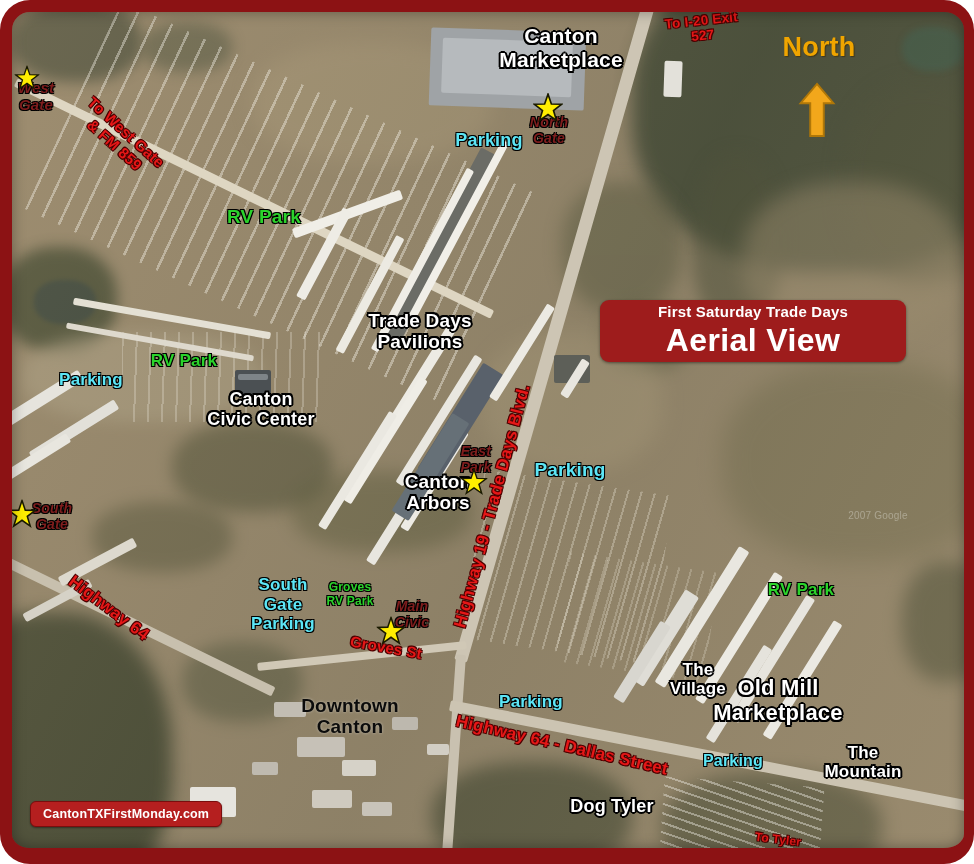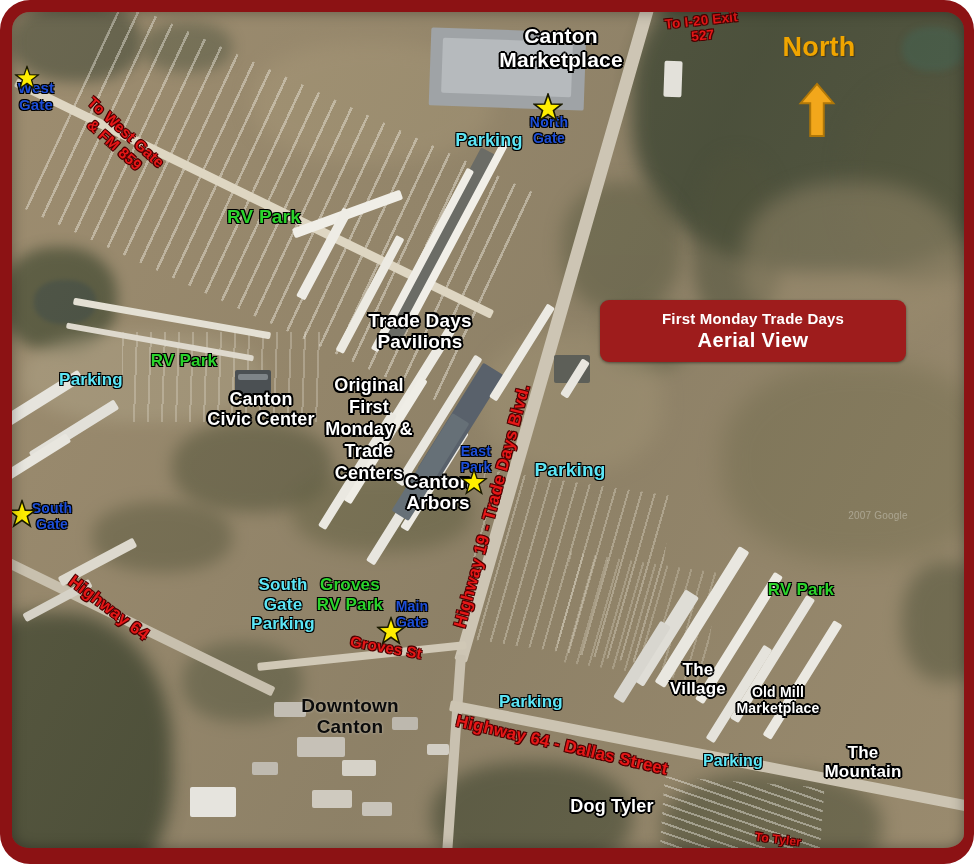--- a/index.html
+++ b/index.html
@@ -14,35 +14,35 @@
     border-bottom-width:16px;border-radius:30px;pointer-events:none;z-index:40;
     box-shadow:inset 0 0 14px rgba(0,0,0,.35);}
   
   .lbl{position:absolute;transform:translate(-50%,-50%);font-weight:bold;text-align:center;
        white-space:pre-line;line-height:1.12;z-index:30;letter-spacing:.2px;}
   .o-blk{text-shadow:-1.5px -1.5px 0 #000,1.5px -1.5px 0 #000,-1.5px 1.5px 0 #000,1.5px 1.5px 0 #000,
          0 -2px 0 #000,0 2px 0 #000,-2px 0 0 #000,2px 0 0 #000;}
   .o-thin{text-shadow:-1px -1px 0 #000,1px -1px 0 #000,-1px 1px 0 #000,1px 1px 0 #000;}
   .o-red{text-shadow:-1px -1px 0 #4d0000,1px -1px 0 #4d0000,-1px 1px 0 #4d0000,1px 1px 0 #4d0000;}
   .c-white{color:#ffffff;}
-  .c-yellow{color:#1d4ed8;}
+  .c-yellow{color:#7f1d1d;font-style:italic;}
   .c-cyan{color:#5ce6f6;}
   .c-green{color:#2bd32b;}
   .c-red{color:#e51717;}
   .c-black{color:#0b0b0b;text-shadow:0 0 3px rgba(255,255,255,.45);}
   .c-gold{color:#f0a500;text-shadow:1px 1px 1px rgba(60,40,0,.6);}
   .c-faint{color:rgba(235,235,225,.38);font-weight:normal;}
   .star{position:absolute;transform:translate(-50%,-50%);z-index:31;}
   #north-arrow{position:absolute;transform:translate(-50%,-50%);z-index:31;}
   
   #title-box{position:absolute;left:600px;top:300px;width:306px;height:62px;background:#9e1c1c;
     border-radius:9px;z-index:35;display:flex;flex-direction:column;align-items:center;
     justify-content:center;box-shadow:0 1px 3px rgba(0,0,0,.45);}
   #title-box .tb1{color:#fff;font-size:15px;font-weight:bold;letter-spacing:.2px;line-height:1.25;}
-  #title-box .tb2{color:#fff;font-size:20px;font-weight:bold;letter-spacing:.4px;line-height:1.15;}
+  #title-box .tb2{color:#fff;font-size:32px;font-weight:bold;letter-spacing:.4px;line-height:1.15;}
   
   #site-badge{position:absolute;left:30px;top:801px;z-index:35;background:#b51f1f;color:#fff;
     border:1px solid #7a0d0d;border-radius:6px;padding:5px 12px;font-size:12.5px;font-weight:bold;
     letter-spacing:.2px;box-shadow:0 1px 2px rgba(0,0,0,.4);cursor:pointer;}
 </style>
 </head>
 <body>
 
 <div id="stage">
 
@@ -153,21 +153,21 @@
   <svg class="star" style="left:391px;top:631px;width:29px;height:29px" viewBox="0 0 24 24">
     <path d="M12 0.9 L14.7 8.8 L23 9 L16.4 14 L18.8 22 L12 17.2 L5.2 22 L7.6 14 L1 9 L9.3 8.8 Z" fill="#ffee00" stroke="#1a1a00" stroke-width="1.3"></path>
     </svg>
 
   <div class="lbl c-gold" style="left:819px;top:47px;font-size:27px">North</div>
   <svg id="north-arrow" style="left:817px;top:110px;width:38px;height:56px" viewBox="0 0 38 58">
     <path d="M19 2 L36 22 L26 22 L26 56 L12 56 L12 22 L2 22 Z" fill="#f2a71b" stroke="#b07708" stroke-width="2"></path>
     </svg>
 
   <div id="title-box">
-    <div class="tb1">First Monday Trade Days</div>
+    <div class="tb1">First Saturday Trade Days</div>
     <div class="tb2">Aerial View</div>
   </div>
 
   <div class="lbl c-yellow o-thin" style="left:36px;top:97px;font-size:15px">West
 Gate</div>
   <div class="lbl c-red o-red" style="left:120px;top:139px;font-size:15px;transform:translate(-50%,-50%) rotate(42deg)">To West Gate
 &amp; FM 859</div>
   <div class="lbl c-green o-thin" style="left:264px;top:217px;font-size:19px">RV Park</div>
   <div class="lbl c-white o-blk" style="left:561px;top:48px;font-size:21px">Canton
 Marketplace</div>
@@ -175,53 +175,49 @@
 527</div>
   <div class="lbl c-cyan o-thin" style="left:489px;top:140px;font-size:18px">Parking</div>
   <div class="lbl c-yellow o-thin" style="left:549px;top:131px;font-size:14px">North
 Gate</div>
   <div class="lbl c-white o-blk" style="left:420px;top:331px;font-size:19px">Trade Days
 Pavilions</div>
   <div class="lbl c-green o-thin" style="left:184px;top:361px;font-size:17px">RV Park</div>
   <div class="lbl c-cyan o-thin" style="left:91px;top:380px;font-size:17px">Parking</div>
   <div class="lbl c-white o-blk" style="left:261px;top:409px;font-size:18px">Canton
 Civic Center</div>
-  <div class="lbl c-white o-blk" style="left:369px;top:430px;font-size:18px;line-height:1.22">Original
-First
-Monday &amp;
-Trade
-Centers</div>
   <div class="lbl c-yellow o-thin" style="left:476px;top:460px;font-size:14px">East
 Park</div>
   <div class="lbl c-cyan o-thin" style="left:570px;top:470px;font-size:19px">Parking</div>
   <div class="lbl c-white o-blk" style="left:438px;top:492px;font-size:19px">Canton
 Arbors</div>
   <div class="lbl c-red o-red" style="left:492px;top:506px;font-size:17px;white-space:nowrap;transform:translate(-50%,-50%) rotate(-75deg)">Highway 19 - Trade Days Blvd.</div>
   <div class="lbl c-yellow o-thin" style="left:52px;top:517px;font-size:14px">South
 Gate</div>
   <div class="lbl c-red o-red" style="left:109px;top:608px;font-size:17px;white-space:nowrap;transform:translate(-50%,-50%) rotate(37deg)">Highway 64</div>
   <div class="lbl c-cyan o-thin" style="left:283px;top:604px;font-size:17px;line-height:1.15">South
 Gate
 Parking</div>
-  <div class="lbl c-green o-thin" style="left:350px;top:595px;font-size:17px;line-height:1.15">Groves
+  <div class="lbl c-green o-thin" style="left:350px;top:595px;font-size:12px;line-height:1.15">Groves
 RV Park</div>
   <div class="lbl c-yellow o-thin" style="left:412px;top:615px;font-size:14px">Main
-Gate</div>
+Civic</div>
   <div class="lbl c-red o-red" style="left:386px;top:648px;font-size:15px;white-space:nowrap;transform:translate(-50%,-50%) rotate(10deg)">Groves St</div>
   <div class="lbl c-black" style="left:350px;top:716px;font-size:19px">Downtown
 Canton</div>
   <div class="lbl c-cyan o-thin" style="left:531px;top:702px;font-size:17px">Parking</div>
   <div class="lbl c-red o-red" style="left:562px;top:745px;font-size:17px;white-space:nowrap;transform:translate(-50%,-50%) rotate(13deg)">Highway 64 - Dallas Street</div>
   <div class="lbl c-white o-blk" style="left:698px;top:679px;font-size:17px">The
 Village</div>
-  <div class="lbl c-white o-blk" style="left:778px;top:701px;font-size:14px">Old Mill
+  <div class="lbl c-white o-blk" style="left:778px;top:701px;font-size:22px">Old Mill
 Marketplace</div>
   <div class="lbl c-green o-thin" style="left:801px;top:590px;font-size:17px">RV Park</div>
   <div class="lbl c-cyan o-thin" style="left:733px;top:761px;font-size:16px">Parking</div>
   <div class="lbl c-white o-blk" style="left:863px;top:762px;font-size:17px">The
 Mountain</div>
   <div class="lbl c-white o-blk" style="left:612px;top:806px;font-size:18px">Dog Tyler</div>
   <div class="lbl c-red o-red" style="left:778px;top:840px;font-size:12px;white-space:nowrap;transform:translate(-50%,-50%) rotate(7deg)">To Tyler</div>
   <div class="lbl c-faint" style="left:878px;top:516px;font-size:10px">2007 Google</div>
 
+  <div id="site-badge">CantonTXFirstMonday.com</div>
 
   <div id="frame-border"></div>
 </div>
 
 </body></html>

